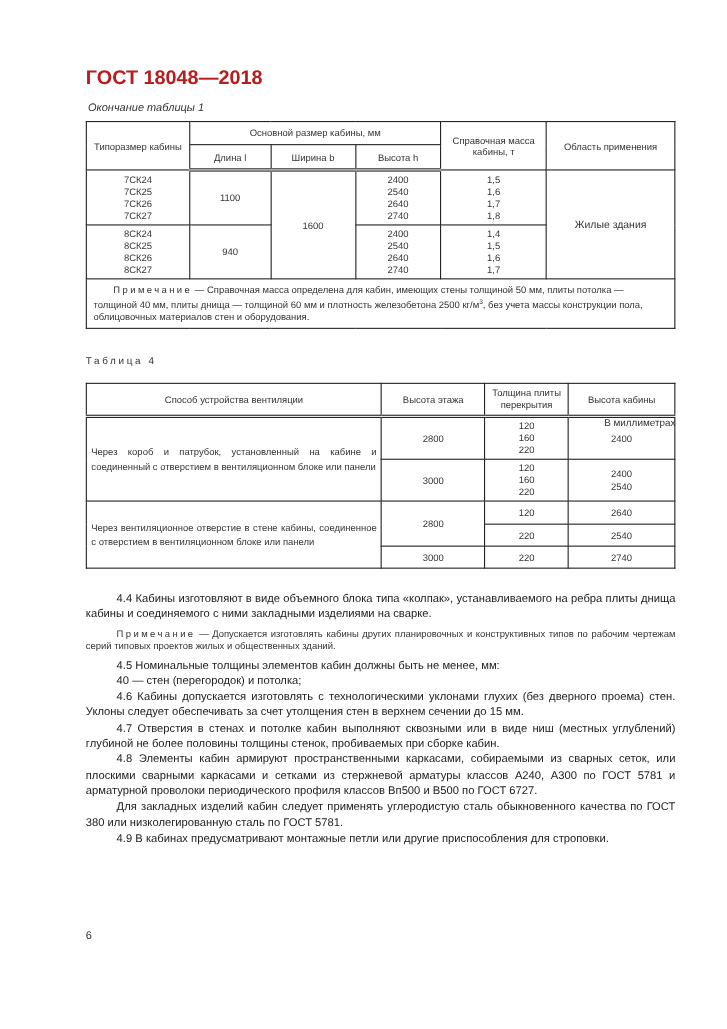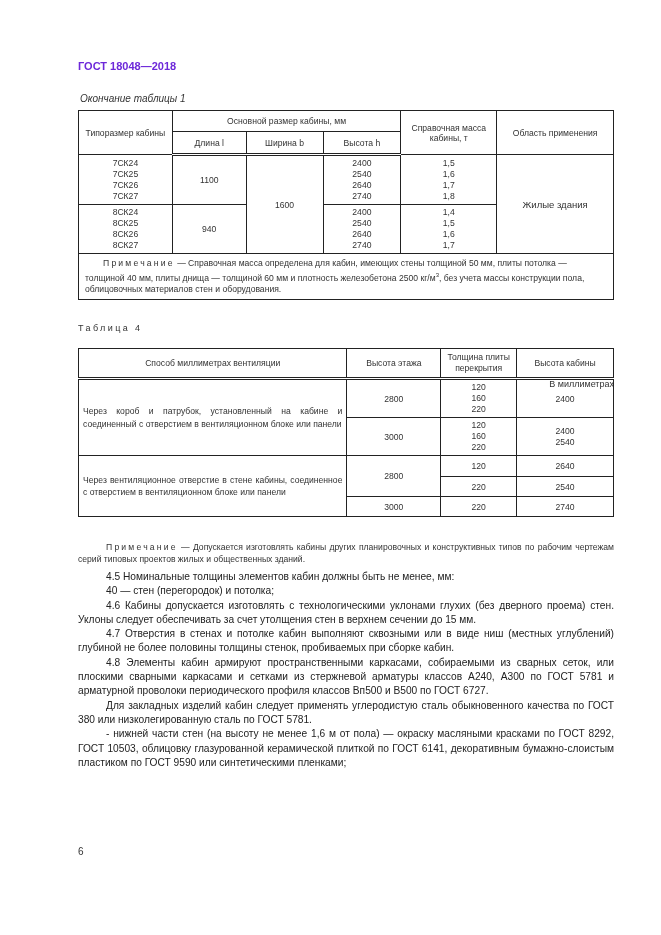--- a/index.html
+++ b/index.html
@@ -1,19 +1,19 @@
 <!DOCTYPE html>
 <html><head>
   <meta charset="utf-8">
   <style>
     html, body { margin: 0; padding: 0; background: #ffffff; }
     body { width: 661px; height: 935px; position: relative; overflow: hidden;
            font-family: "Liberation Sans", sans-serif; color: #222; }
     .abs { position: absolute; }
-    .doc-title { left: 78px; top: 60px; font-size: 11px; font-weight: bold; color: #6d28d9; }
+    .doc-title { left: 78px; top: 60px; font-size: 18px; font-weight: bold; color: #b91c1c; }
     .caption-italic { left: 80px; top: 93px; font-size: 10px; font-style: italic; color: #333; }
     table { border-collapse: collapse; font-size: 8.6px; color: #333; }
     td, th { border: 1px solid #222; font-weight: normal; text-align: center; vertical-align: middle; padding: 0; }
     .t1 { left: 78px; top: 110px; width: 536px; }
     .t1 .hdr-bottom td, .t1 .hdr-bottom th { border-bottom: 3px double #222; }
     .lines { line-height: 11px; padding: 2px 0; }
     .note-cell { text-align: left; padding: 4px 6px 4px 6px; line-height: 11.5px; font-size: 8.6px; }
     .spaced { letter-spacing: 2.2px; }
     .t2-caption { left: 78px; top: 323px; font-size: 9px; letter-spacing: 2.4px; color: #333; }
     .t2-units { right: 47px; top: 333px; font-size: 9px; color: #333; margin-top: 46px; }
@@ -110,21 +110,21 @@
 
 <table class="abs t2">
   <colgroup>
     <col style="width:269px">
       <col style="width:94px">
       <col style="width:76px">
       <col style="width:97px">
   </colgroup>
   <tbody>
       <tr class="hdr-bottom" style="height:30px">
-    <th>Способ миллиметрах вентиляции</th>
+    <th>Способ устройства вентиляции</th>
     <th>Высота этажа</th>
     <th style="padding:0 6px; line-height:11px">Толщина плиты перекрытия</th>
     <th>Высота кабины</th>
   </tr>
   <tr>
     <td rowspan="2" class="desc">Через короб и патрубок, установленный на кабине и соединенный с отверстием в вентиляционном блоке или панели</td>
     <td>2800</td>
     <td class="lines">
       <div>120</div>
       <div>160</div>
@@ -156,23 +156,24 @@
   </tr>
   <tr style="height:20px">
     <td>3000</td>
     <td>220</td>
     <td>2740</td>
   </tr>
 </tbody>
   </table>
 
 <div class="abs body-text" style="top:538px">
+  <p class="ind">4.4 Кабины изготовляют в виде объемного блока типа «колпак», устанавливаемого на ребра плиты днища кабины и соединяемого с ними закладными изделиями на сварке.</p>
   <p class="ind note-para" style="margin-top:4px"><span class="spaced">Примечание</span><span> — Допускается изготовлять кабины других планировочных и конструктивных типов по рабочим чертежам серий типовых проектов жилых и общественных зданий.</span></p>
   <p class="ind" style="margin-top:5px">4.5 Номинальные толщины элементов кабин должны быть не менее, мм:</p>
   <p class="ind">40 — стен (перегородок) и потолка;</p>
   <p class="ind">4.6 Кабины допускается изготовлять с технологическими уклонами глухих (без дверного проема) стен. Уклоны следует обеспечивать за счет утолщения стен в верхнем сечении до 15 мм.</p>
   <p class="ind">4.7 Отверстия в стенах и потолке кабин выполняют сквозными или в виде ниш (местных углублений) глубиной не более половины толщины стенок, пробиваемых при сборке кабин.</p>
   <p class="ind">4.8 Элементы кабин армируют пространственными каркасами, собираемыми из сварных сеток, или плоскими сварными каркасами и сетками из стержневой арматуры классов А240, А300 по ГОСТ 5781 и арматурной проволоки периодического профиля классов Вп500 и В500 по ГОСТ 6727.</p>
   <p class="ind">Для закладных изделий кабин следует применять углеродистую сталь обыкновенного качества по ГОСТ 380 или низколегированную сталь по ГОСТ 5781.</p>
-  <p class="ind">- нижней части стен (на высоту не менее 1,6 м от пола) — окраску масляными красками по ГОСТ 8292, ГОСТ 10503, облицовку глазурованной керамической плиткой по ГОСТ 6141, декоративным бумажно-слоистым пластиком по ГОСТ 9590 или синтетическими пленками;</p>
+  <p class="ind">4.9 В кабинах предусматривают монтажные петли или другие приспособления для строповки.</p>
 </div>
 
 <div class="abs page-num">6</div>
 
 </body></html>

